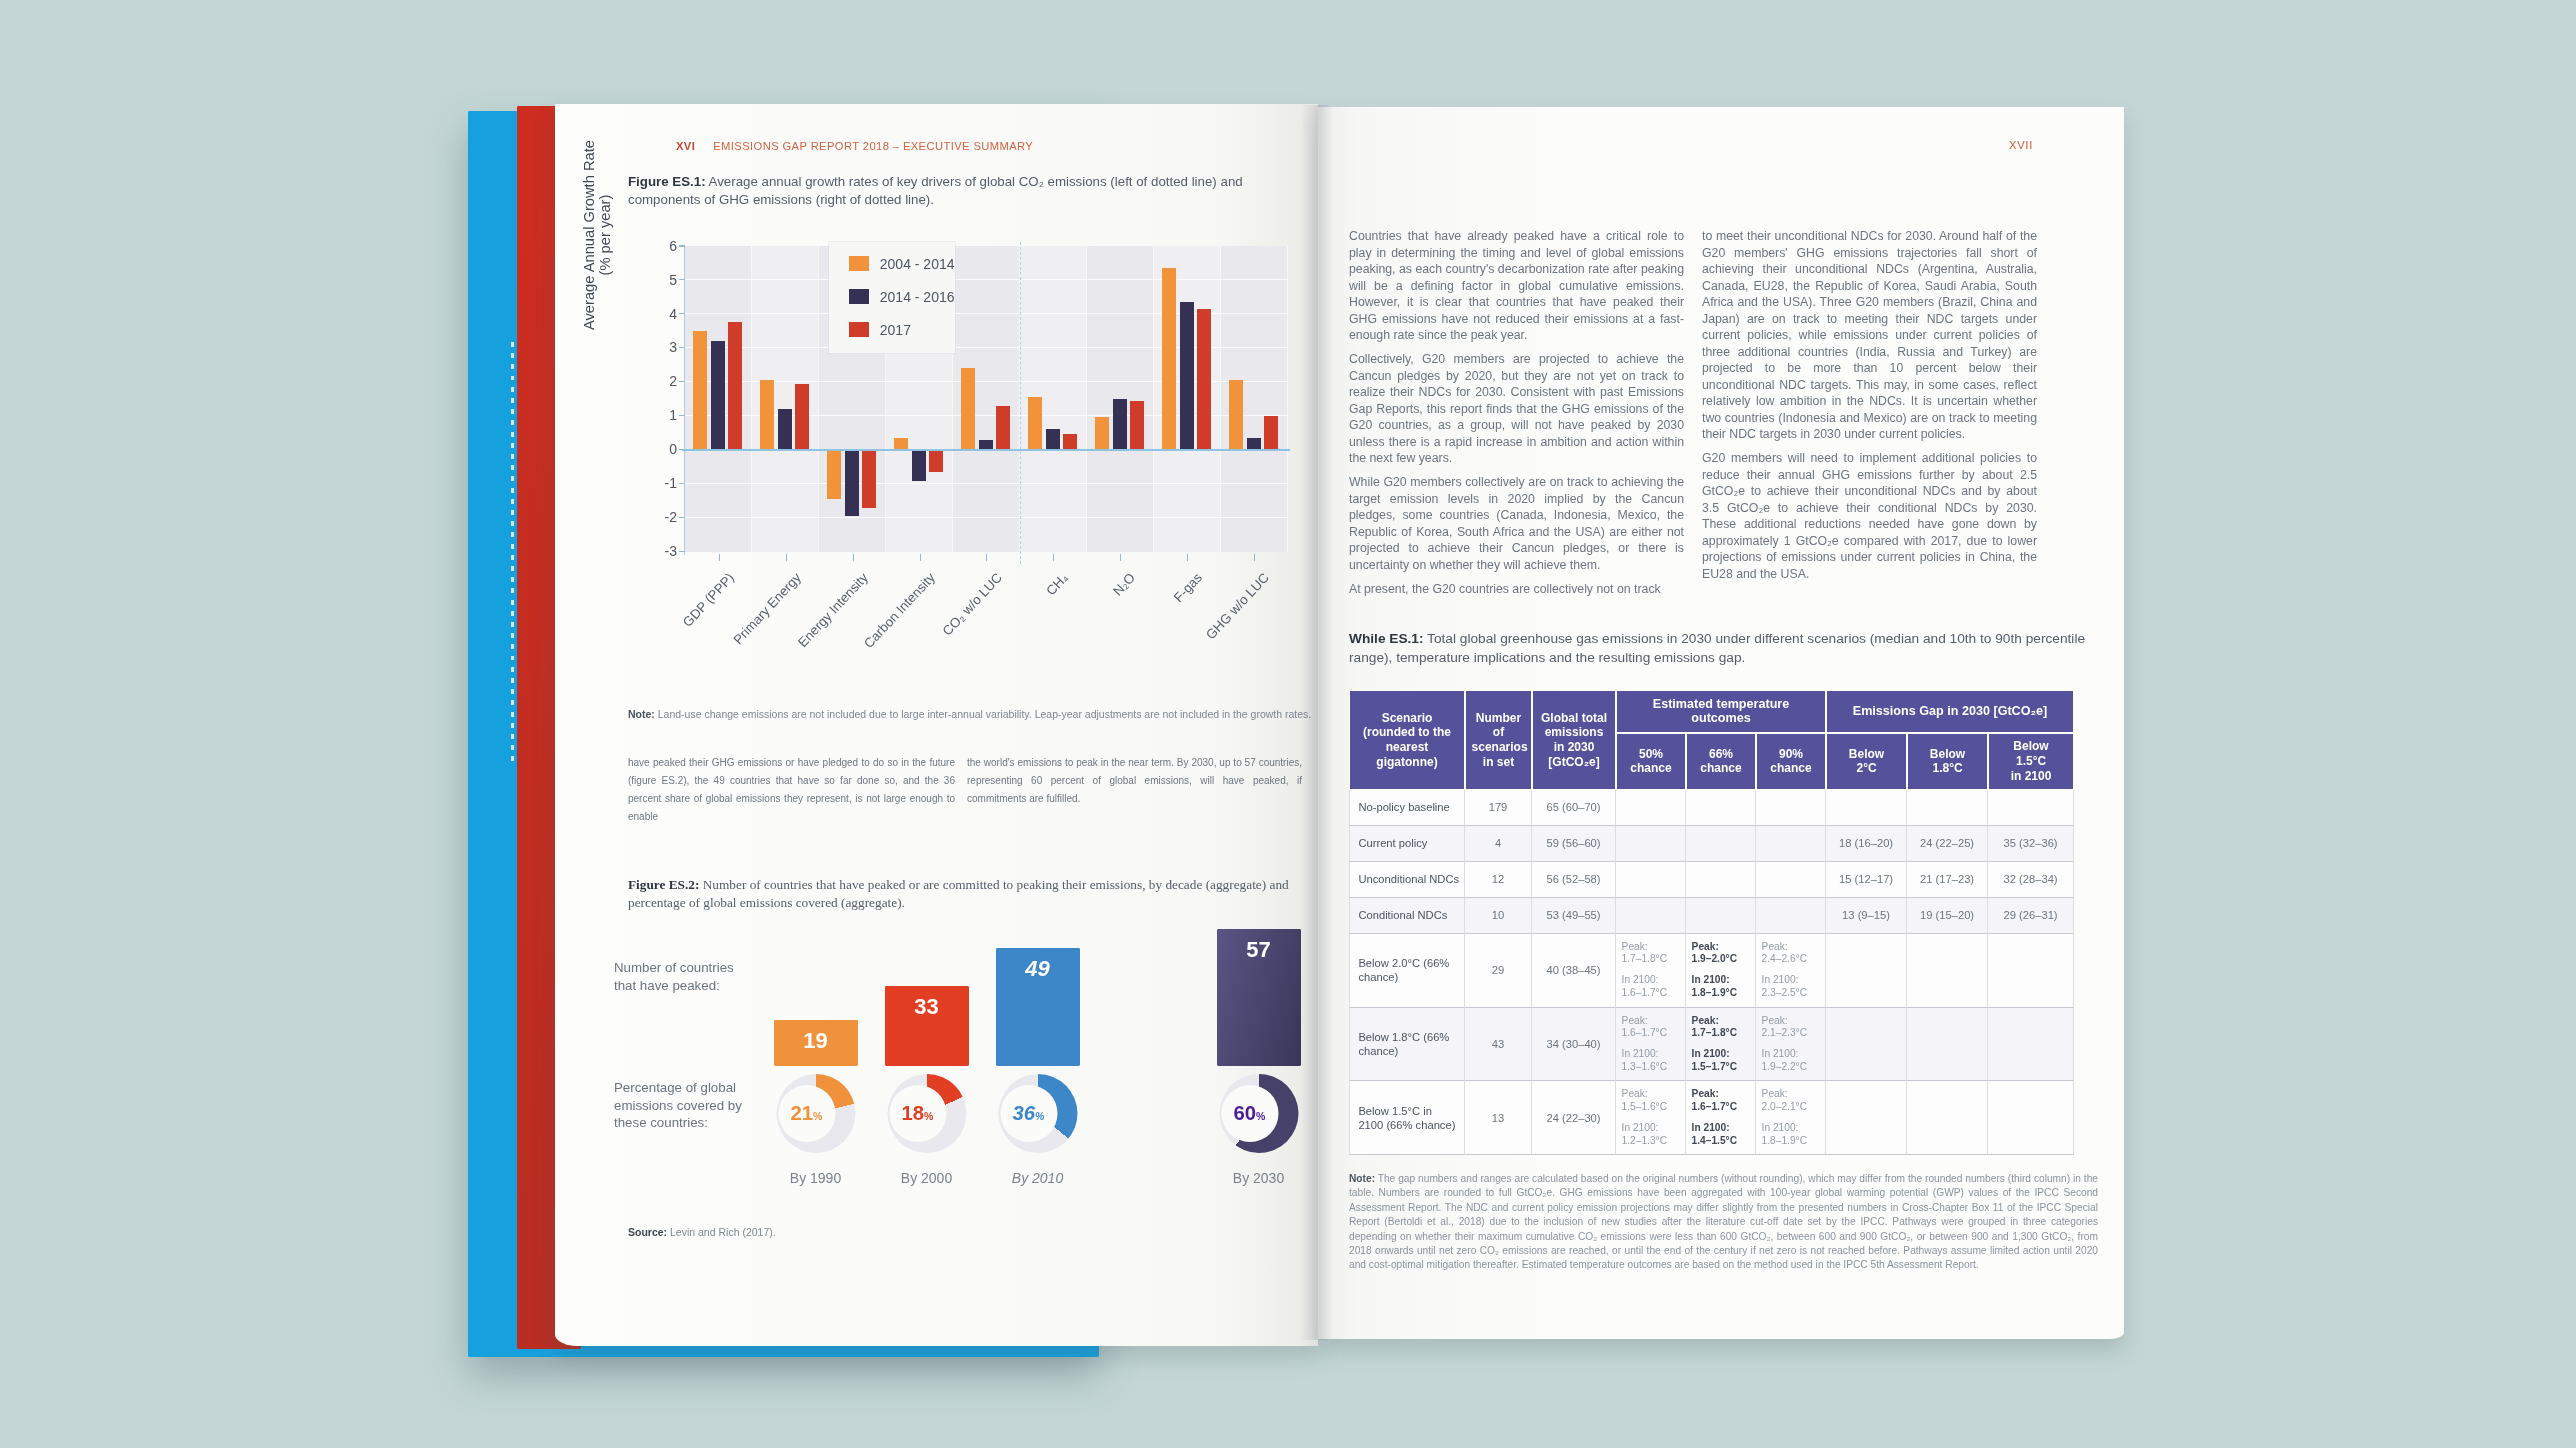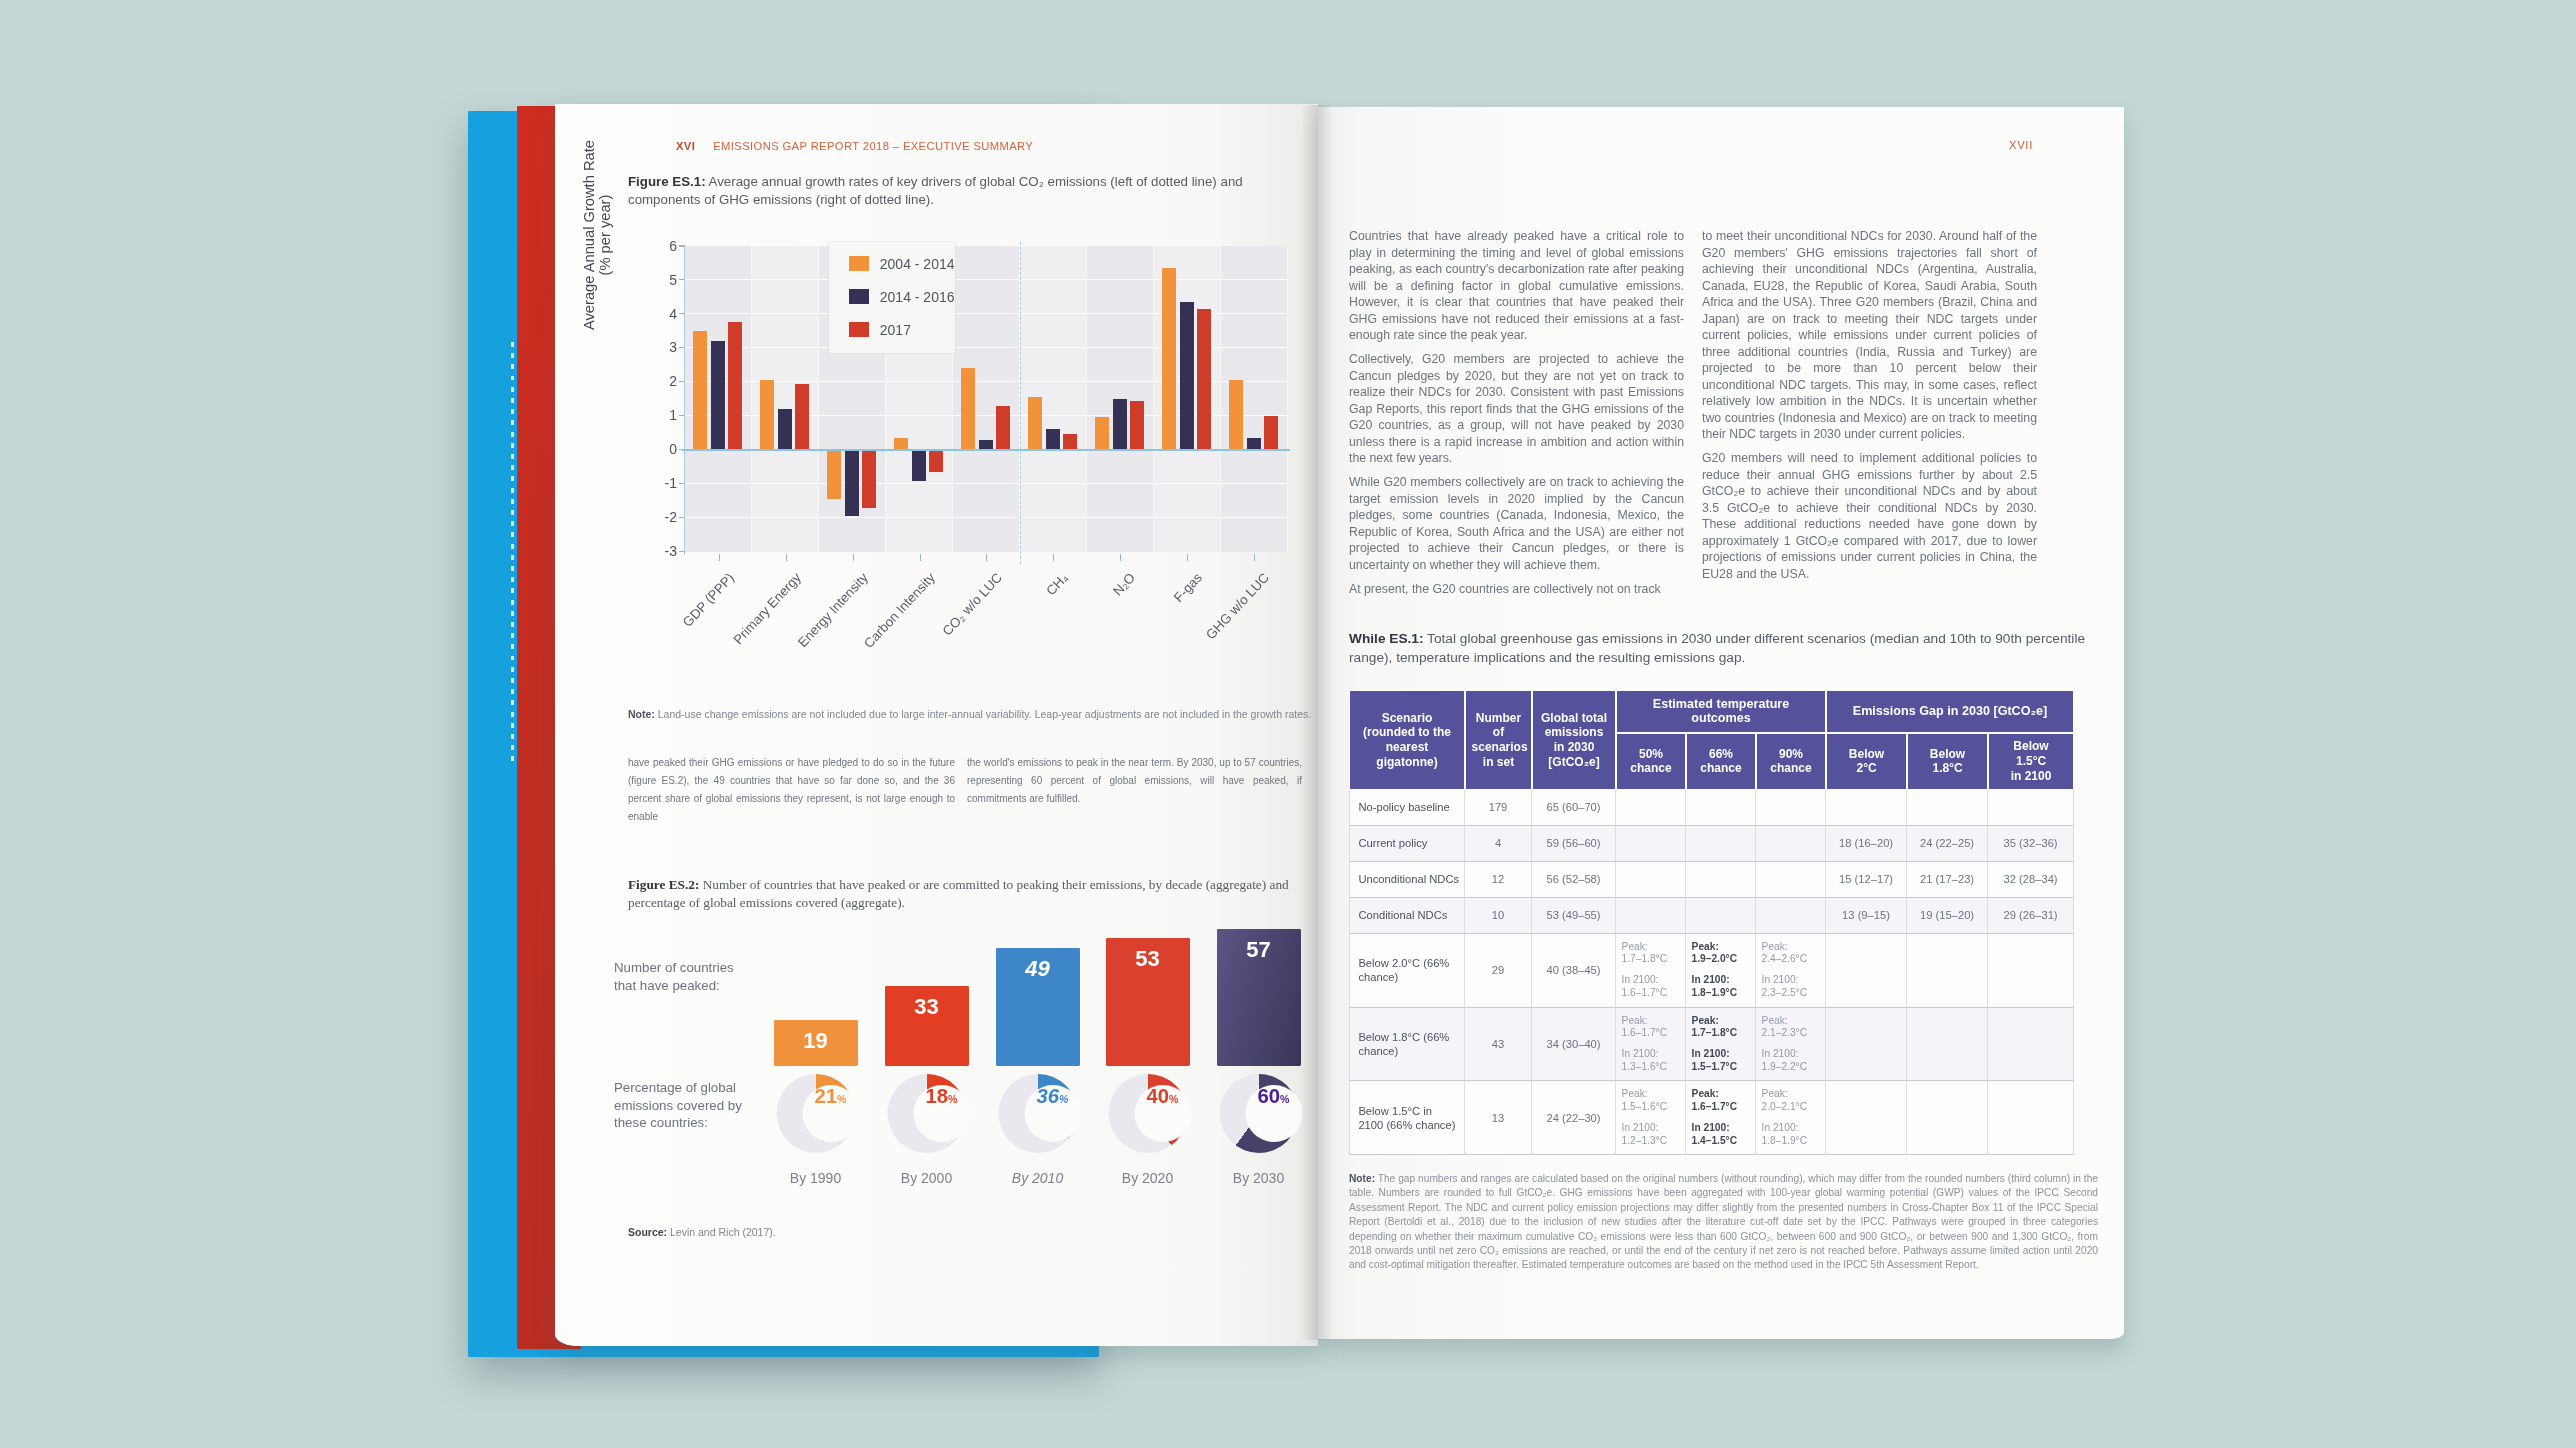--- a/index.html
+++ b/index.html
@@ -67,22 +67,22 @@
   .es2-rowlabel{position:absolute;left:0;font-size:13.3px;line-height:17.5px;color:#6a7480;width:133px;}
   .rl1{top:36px;}
   .rl2{top:156px;}
   .es2-groups{position:absolute;left:146px;top:0;width:555px;height:100%;}
   .es2-group{position:absolute;top:0;width:111px;height:100%;}
   .es2-barwrap{position:absolute;left:50%;bottom:151px;transform:translateX(-50%);
                width:84px;display:flex;align-items:flex-end;justify-content:center;}
   .es2-bar{width:84px;border-radius:1.4px;display:flex;justify-content:center;}
   .es2-barnum{margin-top:8.4px;font-size:22px;font-weight:700;color:#fff;}
   .donut{position:absolute;left:50%;top:151px;transform:translateX(-50%);width:79px;height:79px;border-radius:50%;}
-  .donut-hole{position:absolute;left:26px;top:10.5px;width:57px;height:57px;border-radius:50%;background:#fbfbf9;
-              display:flex;align-items:flex-start;justify-content:center;}
+  .donut-hole{position:absolute;left:2px;top:10.5px;width:57px;height:57px;border-radius:50%;background:#fbfbf9;
+              display:flex;align-items:center;justify-content:center;}
   .donut-pct{font-size:20.3px;font-weight:700;}
   .pct-sign{font-size:10.5px;font-weight:700;}
   .decade{position:absolute;left:0;top:247px;width:100%;text-align:center;font-size:14px;color:#7a828d;}
   
   .pg-num-r{position:absolute;left:691px;top:32px;font-size:11.2px;color:#c85a3c;letter-spacing:0.7px;}
   .rcol{position:absolute;top:121px;width:335px;font-size:12.3px;line-height:16.5px;color:#6b7580;text-align:justify;}
   .rc1{left:31px;}
   .rc2{left:384px;}
   .rcol .para{margin:0 0 7.7px 0;}
   .tbl-caption{position:absolute;left:31px;top:522px;width:747px;font-size:13.7px;line-height:19px;color:#545e69;}
@@ -280,33 +280,20 @@
                 <div class="es2-barnum">49</div>
               </div>
             </div>
             <div class="donut" style="background: conic-gradient(rgb(61, 135, 200) 0deg, rgb(61, 135, 200) 36%, rgb(232, 232, 238) 36%, rgb(232, 232, 238) 100%);">
               <div class="donut-hole">
                 <div class="donut-pct" style="color: rgb(61, 135, 200);">36<span class="pct-sign">%</span></div>
               </div>
             </div>
             <div class="decade">By 2010</div>
           </div>
-          <div class="es2-group" style="left: 332px;">
-            <div class="es2-barwrap">
-              <div class="es2-bar" style="height: 128px; background: rgb(217, 64, 46);">
-                <div class="es2-barnum">53</div>
-              </div>
-            </div>
-            <div class="donut" style="background: conic-gradient(rgb(217, 64, 46) 0deg, rgb(217, 64, 46) 40%, rgb(232, 232, 238) 40%, rgb(232, 232, 238) 100%);">
-              <div class="donut-hole">
-                <div class="donut-pct" style="color: rgb(217, 64, 46);">40<span class="pct-sign">%</span></div>
-              </div>
-            </div>
-            <div class="decade">By 2020</div>
-          </div>
           <div class="es2-group" style="left: 443px;">
             <div class="es2-barwrap">
               <div class="es2-bar" style="height: 137px; background: linear-gradient(105deg, rgb(90, 85, 132), rgb(57, 54, 89));">
                 <div class="es2-barnum">57</div>
               </div>
             </div>
             <div class="donut" style="background: conic-gradient(rgb(69, 65, 104) 0deg, rgb(69, 65, 104) 60%, rgb(232, 232, 238) 60%, rgb(232, 232, 238) 100%);">
               <div class="donut-hole">
                 <div class="donut-pct" style="color: #4c1d95;">60<span class="pct-sign">%</span></div>
               </div>

